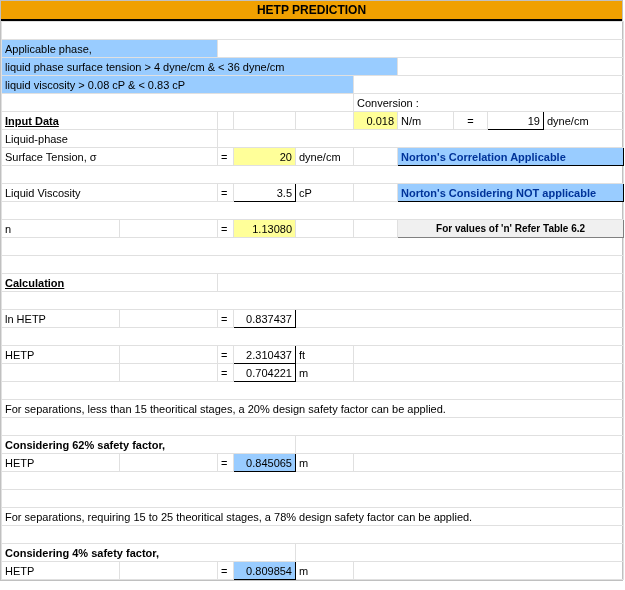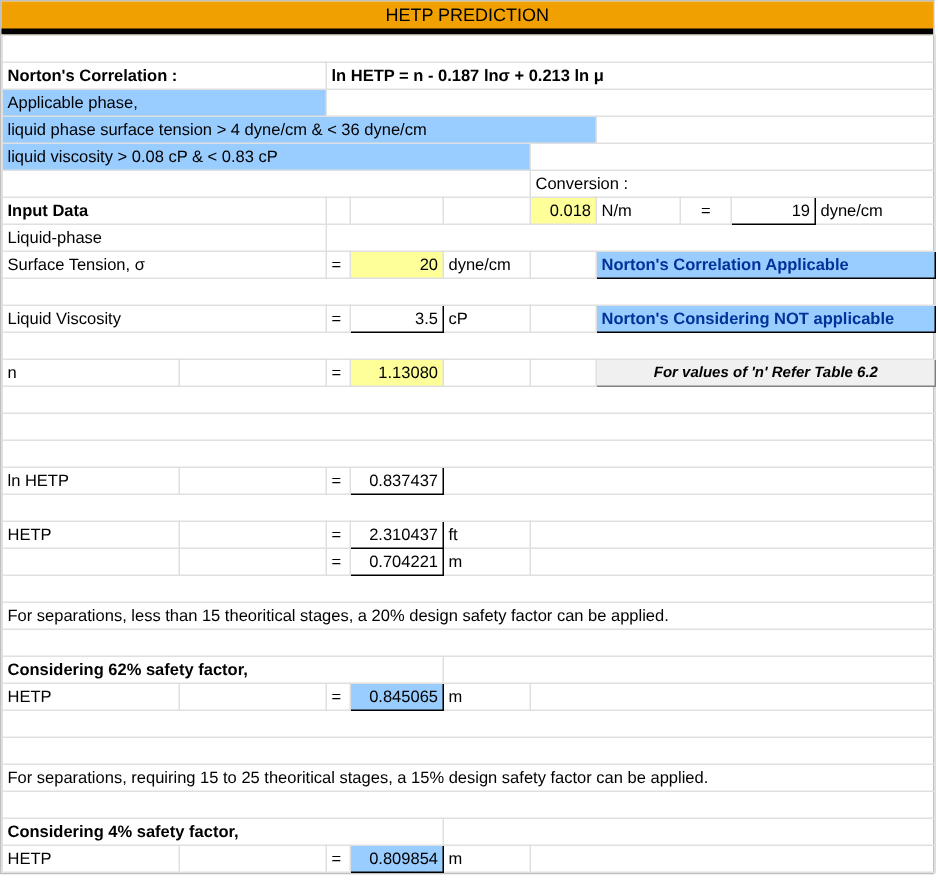--- a/index.html
+++ b/index.html
@@ -11,59 +11,58 @@
     background: #fff;
     width: 625px;
   }
   .sheet {
     border: 1px solid #c0c0c0;
     width: 623px;
   }
   .title-band {
     background: #f0a000;
     text-align: center;
-    font-weight: normal;
+    font-weight: bold;
     font-size: 12px;
     padding: 2px 0;
-    border-bottom: 4px solid #000000;
+    border-bottom: 2px solid #000000;
   }
   .grid {
     width: 100%;
     border-collapse: collapse;
     table-layout: fixed;
   }
   .grid td {
     border: 1px solid #e0e0e0;
     height: 18px;
     padding: 1px 3px;
     vertical-align: middle;
     white-space: nowrap;
     overflow: visible;
   }
   .blue-bg { background: #99ccff; }
   .yellow-bg { background: #ffff99; }
   .bold { font-weight: bold; }
-  .uline { }
+  .uline { text-decoration: underline; }
   .center { text-align: center; }
   .right { text-align: right; }
   .box-bl { border: 1.5px solid #000 !important; }
   .status-app {
     background: #99ccff;
     border: 1.5px solid #000 !important;
     text-align: left;
     font-weight: bold;
     color: #003399;
   }
   .btn-cell {
     background: #f0f0f0;
     border: 1.5px solid #808080 !important;
     text-align: center;
     font-weight: bold;
     font-size: 10px;
-    font-style: italic;
   }
 </style>
 </head>
 <body>
 
 <div class="sheet">
   <div class="title-band">HETP PREDICTION</div>
 
   <table class="grid">
     <colgroup>
@@ -78,24 +77,20 @@
         <col style="width:22px">
       <col style="width:34px">
         <col style="width:80px">
     </colgroup>
 
     <tbody>
         <tr>
           <td colspan="11"></td>
         </tr>
 
-    <tr>
-      <td colspan="2" class="bold">Norton's Correlation :</td>
-      <td colspan="9" class="bold">ln HETP  =  n - 0.187 lnσ   +  0.213 ln  μ</td>
-    </tr>
 
     <tr>
       <td colspan="2" class="blue-bg">Applicable phase,</td>
       <td colspan="9"></td>
     </tr>
     <tr>
       <td colspan="6" class="blue-bg">liquid phase surface tension   &gt; 4 dyne/cm &amp; &lt; 36 dyne/cm</td>
       <td colspan="5"></td>
     </tr>
     <tr>
@@ -161,20 +156,24 @@
       <td colspan="5" class="btn-cell">For values of 'n' Refer Table 6.2</td>
     </tr>
 
     <tr>
           <td colspan="11"></td>
         </tr>
     <tr>
           <td colspan="11"></td>
         </tr>
 
+    <tr>
+      <td colspan="2" class="bold uline">Calculation</td>
+      <td colspan="9"></td>
+    </tr>
 
     <tr>
           <td colspan="11"></td>
         </tr>
 
     <tr>
       <td>ln HETP</td>
       <td></td>
       <td>=</td>
       <td class="box-bl right">0.837437</td>
@@ -228,21 +227,21 @@
     </tr>
 
     <tr>
           <td colspan="11"></td>
         </tr>
     <tr>
           <td colspan="11"></td>
         </tr>
 
     <tr>
-      <td colspan="11">For separations, requiring 15 to 25 theoritical stages, a 15% design safety factor can be applied.</td>
+      <td colspan="11">For separations, requiring 15 to 25 theoritical stages, a 78% design safety factor can be applied.</td>
     </tr>
 
     <tr>
           <td colspan="11"></td>
         </tr>
 
     <tr>
       <td colspan="4" class="bold">Considering 4% safety factor,</td>
       <td colspan="7"></td>
     </tr>

